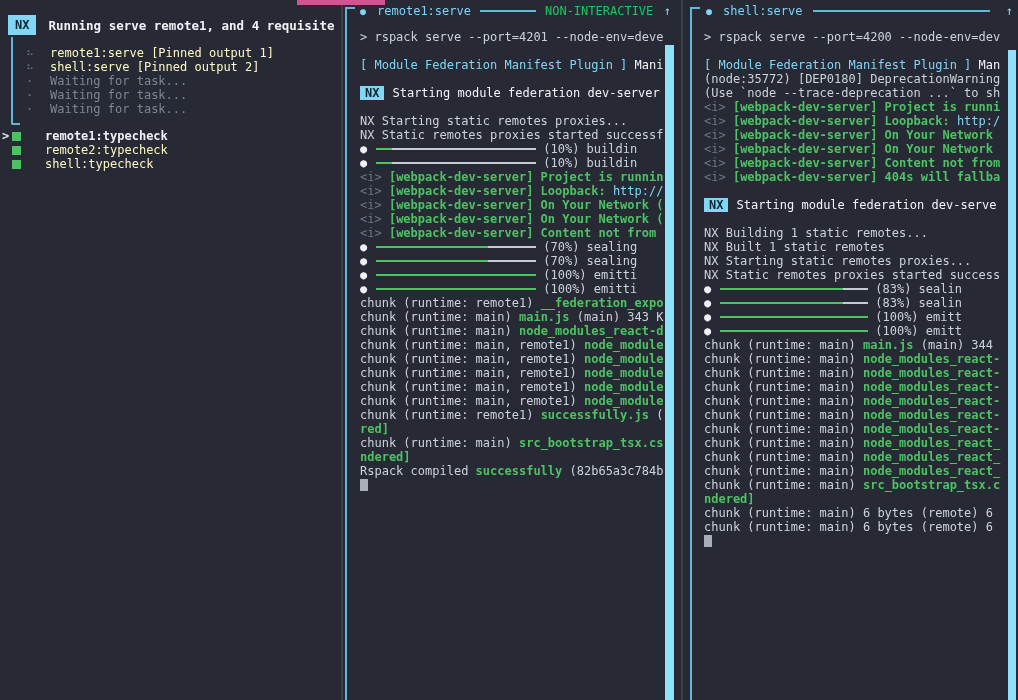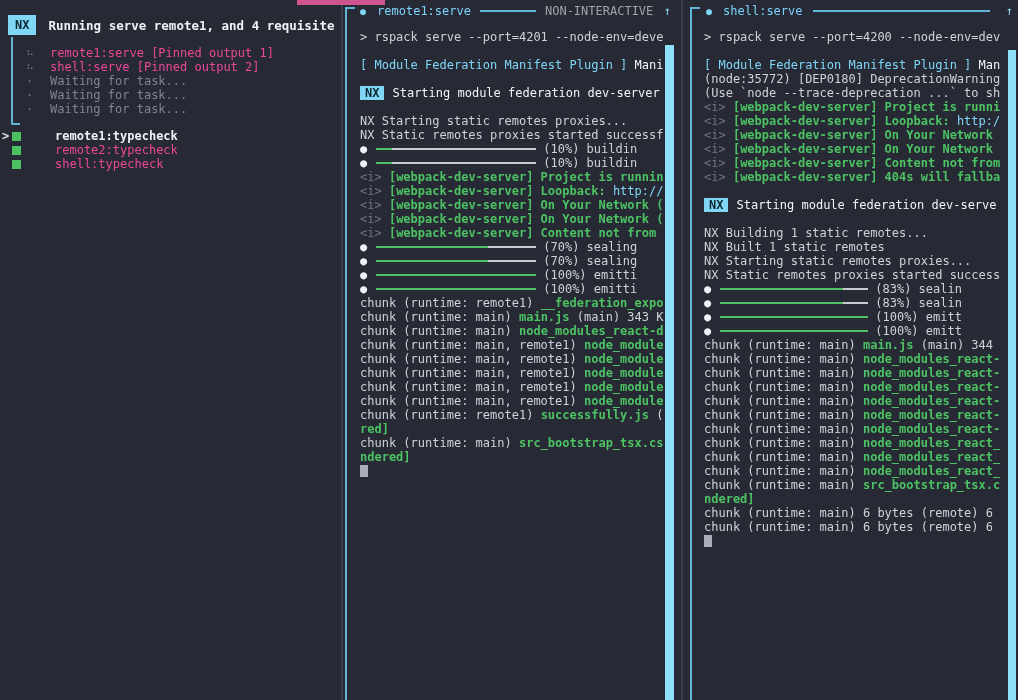--- a/index.html
+++ b/index.html
@@ -18,41 +18,41 @@
   .lp-header{position:absolute;left:8px;top:14px;right:0;height:22px;display:flex;align-items:center;overflow:hidden}
   .nx-badge{background:#7fd7f5;color:#0e2630;font-weight:bold;font-size:12px;padding:3px 7px;flex:none}
   .lp-title{color:#f0f2f6;font-weight:bold;font-size:12.5px;margin-left:12px;white-space:nowrap}
   .tree-line{position:absolute;left:11px;top:37px;width:7px;height:86px;
     border-left:2px solid #63b7d6;border-bottom:2px solid #63b7d6;border-bottom-left-radius:2px}
   .task-group-1{position:absolute;left:0;top:46px;right:0}
   .task-group-2{position:absolute;left:0;top:129px;right:0}
   .task-row{display:flex;height:14px;line-height:14px;font-size:12px;align-items:center;overflow:hidden}
   .t-icon{width:24px;margin-left:26px;flex:none;color:#6e7486}
   .spin{font-size:11px}
-  .lbl{color:#ec4899;white-space:pre}
+  .lbl{color:#fef9c3;white-space:pre}
   .lbl-dim{color:#7f8594;white-space:pre}
   .lbl-b{color:#eef1f5;font-weight:bold;white-space:pre}
-  .task-group-2 .lbl,.task-group-2 .lbl-b{margin-left:34px}
+  .task-group-2 .lbl,.task-group-2 .lbl-b{margin-left:24px}
   .sel-arrow{width:10px;margin-left:2px;color:#dfe3ea;font-weight:bold;flex:none}
   .sq-wrap{width:9px;flex:none;display:flex;align-items:center}
   .sq{width:9px;height:9px;background:#4cc263;display:block}
 
   
   .bracket{position:absolute;top:7px;bottom:0;width:8px;
     border-left:2px solid #63b7d6;border-top:2px solid #63b7d6}
   .pane-mid .bracket{left:2px}
   .pane-right .bracket{left:7px}
   .pane-header{position:absolute;top:3px;left:17px;right:10px;height:16px;display:flex;align-items:center;font-size:12px}
   .pane-right .pane-header{left:23px;right:5px}
   .bullet{color:#7fd7f5;font-size:10px;margin-right:11px;flex:none}
   .pane-title{color:#7dd3fc;white-space:pre}
   .hline{height:2px;background:#5fb9d9}
   .hline-fixed{width:56px;margin:0 9px;flex:none}
   .hline-grow{flex:1;margin:0 10px}
-  .mode{color:#a3a3a3;white-space:pre}
+  .mode{color:#22c55e;white-space:pre}
   .up-arrow{margin-left:auto;color:#8fd8f2;font-size:12px;flex:none}
   .pane-right .up-arrow{margin-left:6px}
   .content{position:absolute;top:30px;font-size:12px}
   #mid-lines{left:17px;right:0}
   #right-lines{left:21px;right:10px}
   .line{height:14px;line-height:14px;white-space:pre;overflow:hidden}
   .pline{display:flex;align-items:center}
   .t-n{color:#ced2da}
   .t-w{color:#f2f4f7;font-weight:normal}
   .t-c{color:#7fd7f5}
@@ -162,20 +162,21 @@
       <div class="line"><span class="t-n">chunk (runtime: main) </span><span class="t-g">node_modules_react-d</span></div>
       <div class="line"><span class="t-n">chunk (runtime: main, remote1) </span><span class="t-g">node_module</span></div>
       <div class="line"><span class="t-n">chunk (runtime: main, remote1) </span><span class="t-g">node_module</span></div>
       <div class="line"><span class="t-n">chunk (runtime: main, remote1) </span><span class="t-g">node_module</span></div>
       <div class="line"><span class="t-n">chunk (runtime: main, remote1) </span><span class="t-g">node_module</span></div>
       <div class="line"><span class="t-n">chunk (runtime: main, remote1) </span><span class="t-g">node_module</span></div>
       <div class="line"><span class="t-n">chunk (runtime: remote1) </span><span class="t-g">successfully.js</span><span class="t-n"> (r</span></div>
       <div class="line"><span class="t-g">red]</span></div>
       <div class="line"><span class="t-n">chunk (runtime: main) </span><span class="t-g">src_bootstrap_tsx.cs</span></div>
       <div class="line"><span class="t-g">ndered]</span></div>
+      <div class="line"><span class="t-n">Rspack compiled </span><span class="t-g">successfully</span><span class="t-n"> (82b65a3c784b</span></div>
       <div class="line"><span class="cursor"></span></div>
     </div>
   <div class="scroll-thumb"></div>
 </section>
 
 <section class="pane pane-right">
   <div class="bracket"></div>
   <div class="pane-header">
     <span class="bullet">●</span>
     <span class="pane-title">shell:serve</span>

